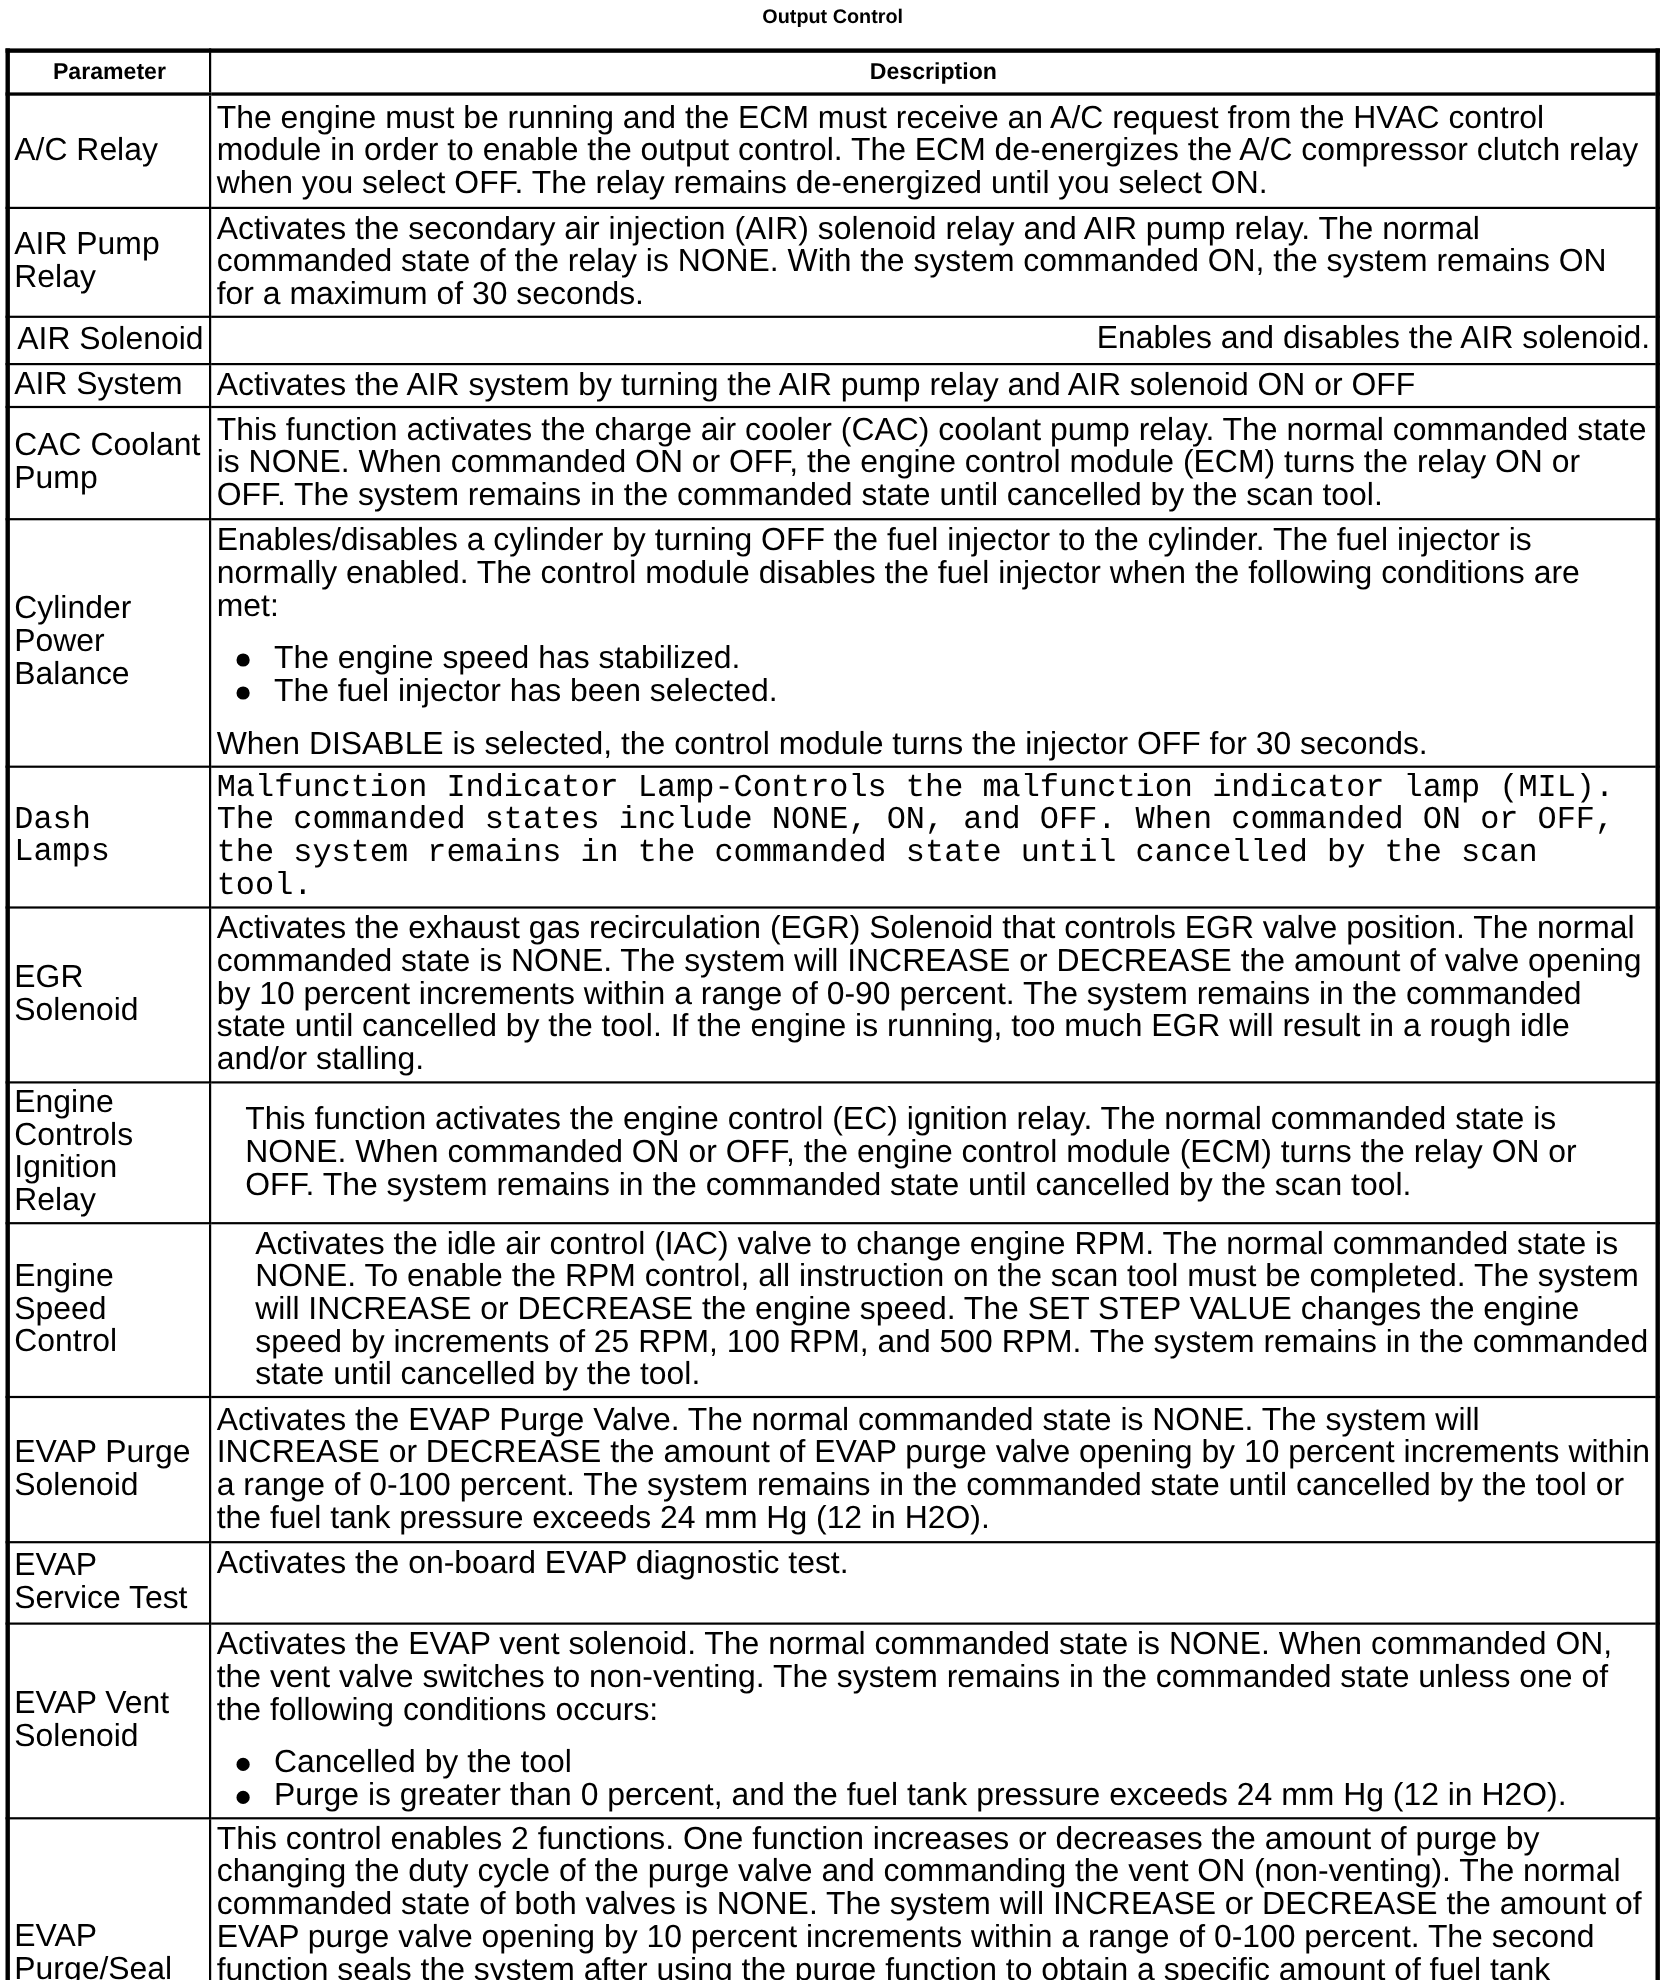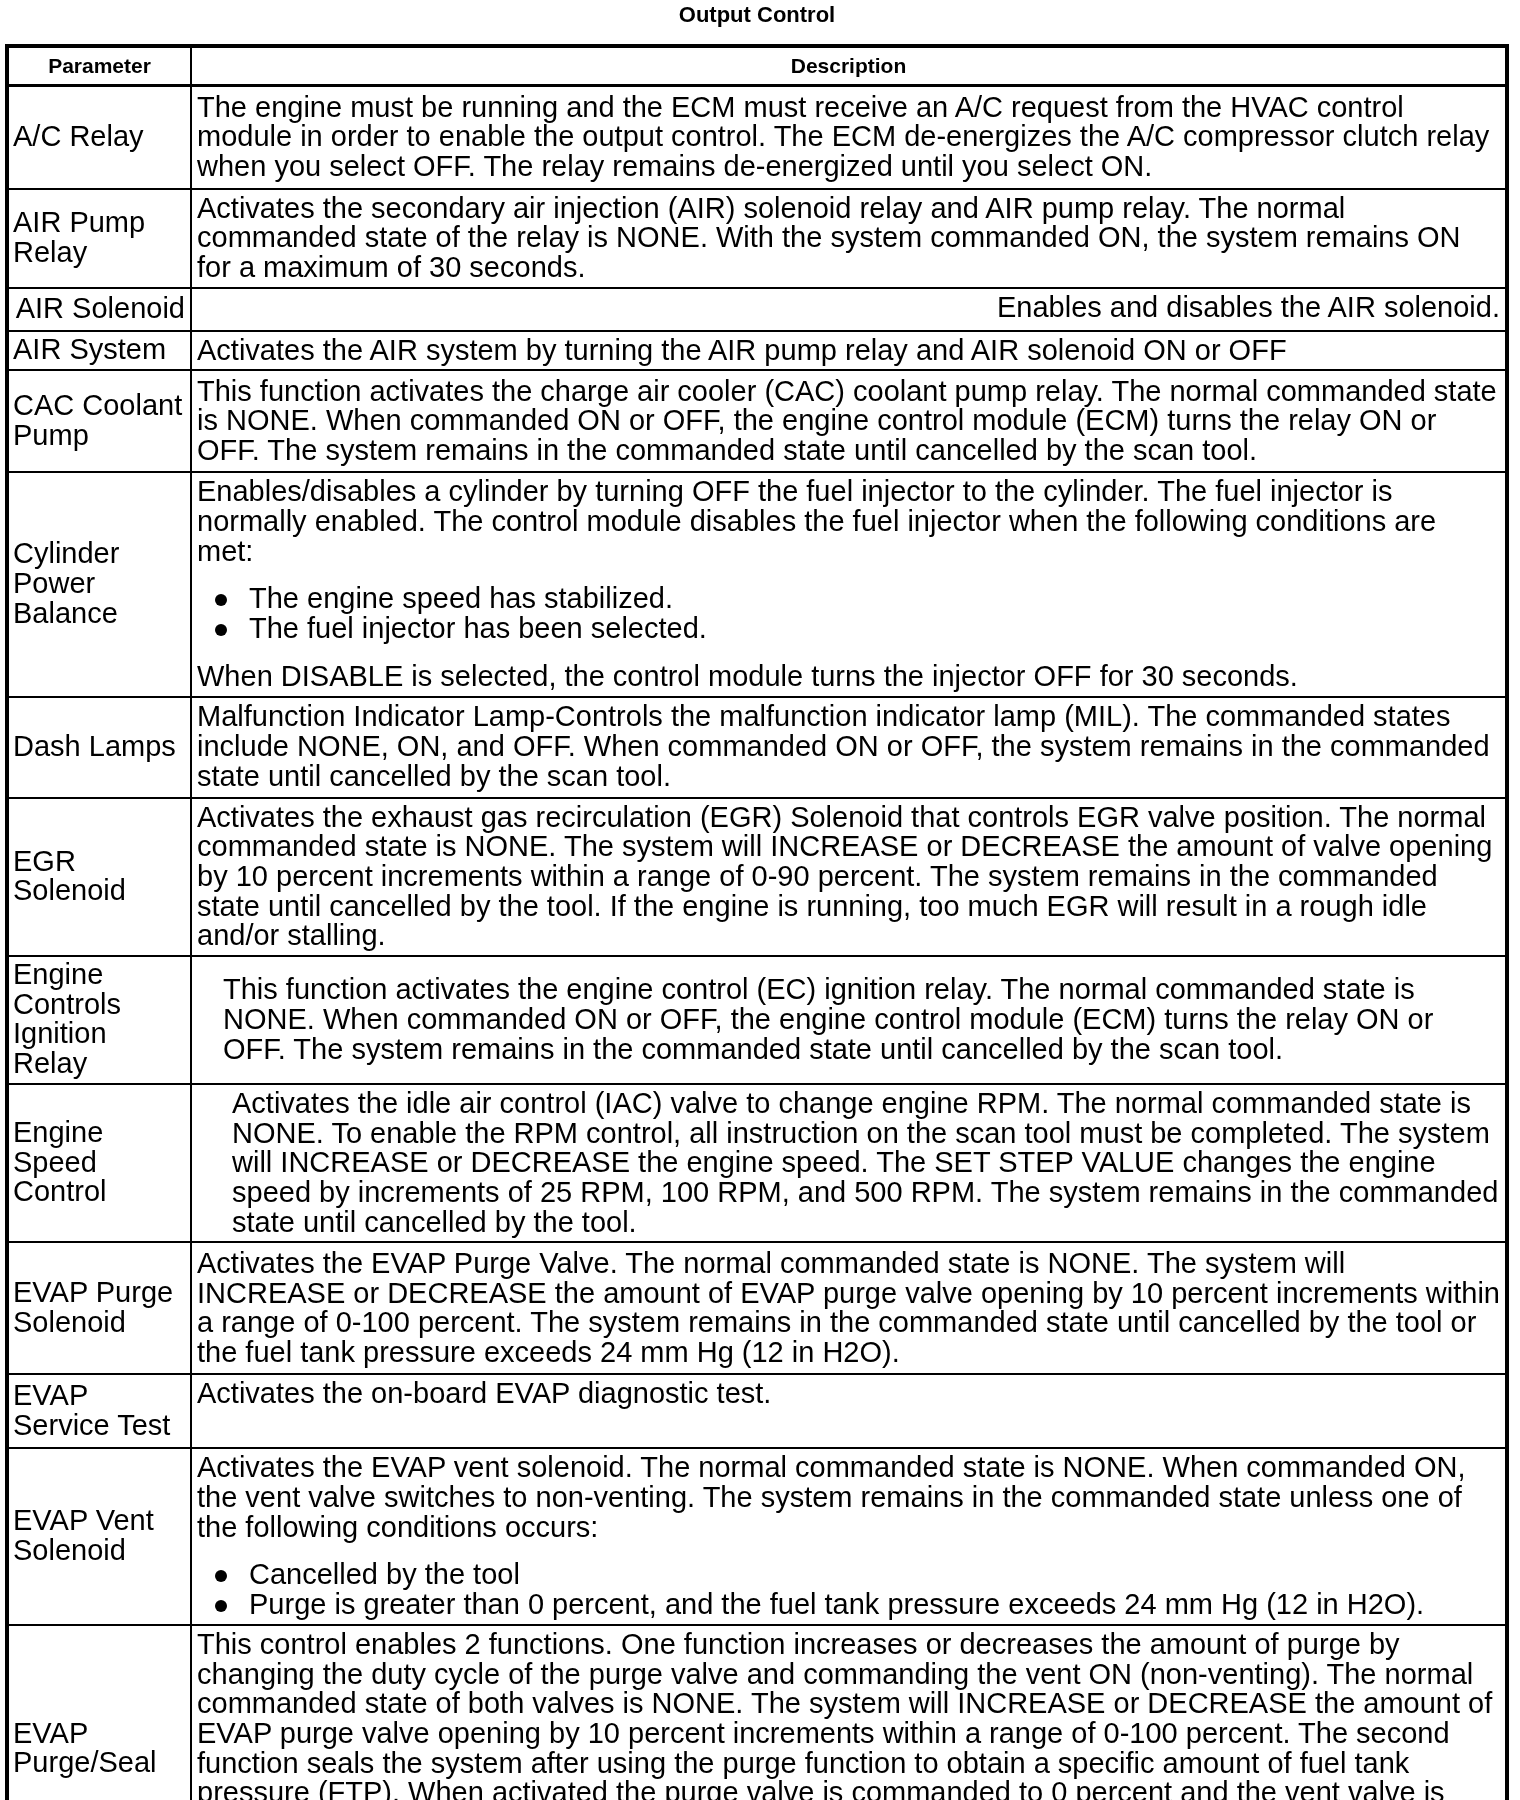--- a/index.html
+++ b/index.html
@@ -1,17 +1,17 @@
 <!DOCTYPE html>
 <html><head>
 <meta charset="utf-8">
 <style>
   html, body { margin: 0; padding: 0; background: #ffffff; }
   body { width: 1520px; height: 1800px; position: relative; overflow: hidden; color: #000; font-family: "Liberation Sans", sans-serif; }
-  .title { position: absolute; top: 0; left: 6px; width: 1502px; height: 32px; text-align: center; font-weight: bold; font-size: 22px; line-height: 30px; }
+  .title { position: absolute; top: 0; left: 6px; width: 1502px; height: 32px; text-align: center; font-weight: bold; font-size: 18px; line-height: 30px; }
   table.grid { position: absolute; top: 44px; left: 5px; width: 1504px; border-collapse: collapse; table-layout: fixed; border: 4px solid #000; }
   table.grid col.c1 { width: 184px; }
   table.grid th { border: 2px solid #000; border-bottom: 3px solid #000; font-weight: bold; font-size: 21px; height: 36px; padding: 0; text-align: center; vertical-align: middle; }
   table.grid td { border: 2px solid #000; font-size: 29px; line-height: 29.7px; padding: 3px 5px 4px 5px; vertical-align: middle; }
   table.grid td.param { padding-left: 4px; }
   table.grid td.desc { vertical-align: top; padding-top: 4px; }
   .desc p { margin: 0; }
   .desc ul { list-style: none; margin: 18px 0 18px 0; padding: 0; }
   .desc li { position: relative; padding-left: 52px; }
   .desc li .bullet { position: absolute; left: 18px; top: 10px; width: 12px; height: 12px; border-radius: 50%; background: #000; }
@@ -67,21 +67,21 @@
     <td class="param">Cylinder Power Balance</td>
     <td class="desc">
           <p>Enables/disables a cylinder by turning OFF the fuel injector to the cylinder. The fuel injector is normally enabled. The control module disables the fuel injector when the following conditions are met:</p>
           <ul>
             <li><span class="bullet"></span><span>The engine speed has stabilized.</span></li>
             <li><span class="bullet"></span><span>The fuel injector has been selected.</span></li>
           </ul>
           <p>When DISABLE is selected, the control module turns the injector OFF for 30 seconds.</p>
         </td>
   </tr>
-      <tr style="height: 101px;">
+      <tr style="height: 101px; font-family: Liberation Mono, monospace;">
     <td class="param">Dash Lamps</td>
     <td class="desc" style="vertical-align: middle;">
           <p>Malfunction Indicator Lamp-Controls the malfunction indicator lamp (MIL). The commanded states include NONE, ON, and OFF. When commanded ON or OFF, the system remains in the commanded state until cancelled by the scan tool.</p>
         </td>
   </tr>
       <tr style="height: 134px;">
     <td class="param">EGR Solenoid</td>
     <td class="desc" style="vertical-align: middle;">
           <p>Activates the exhaust gas recirculation (EGR) Solenoid that controls EGR valve position. The normal commanded state is NONE. The system will INCREASE or DECREASE the amount of valve opening by 10 percent increments within a range of 0-90 percent. The system remains in the commanded state until cancelled by the tool. If the engine is running, too much EGR will result in a rough idle and/or stalling.</p>
         </td>

